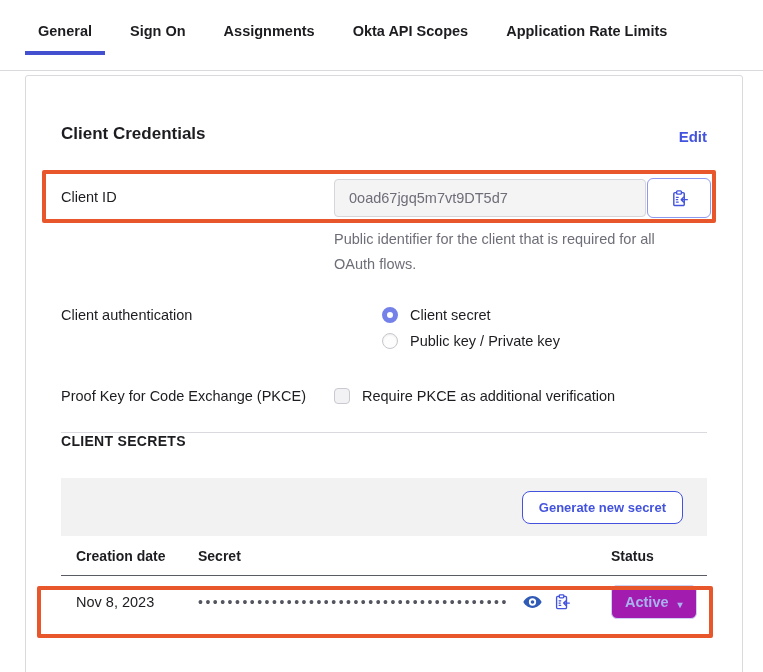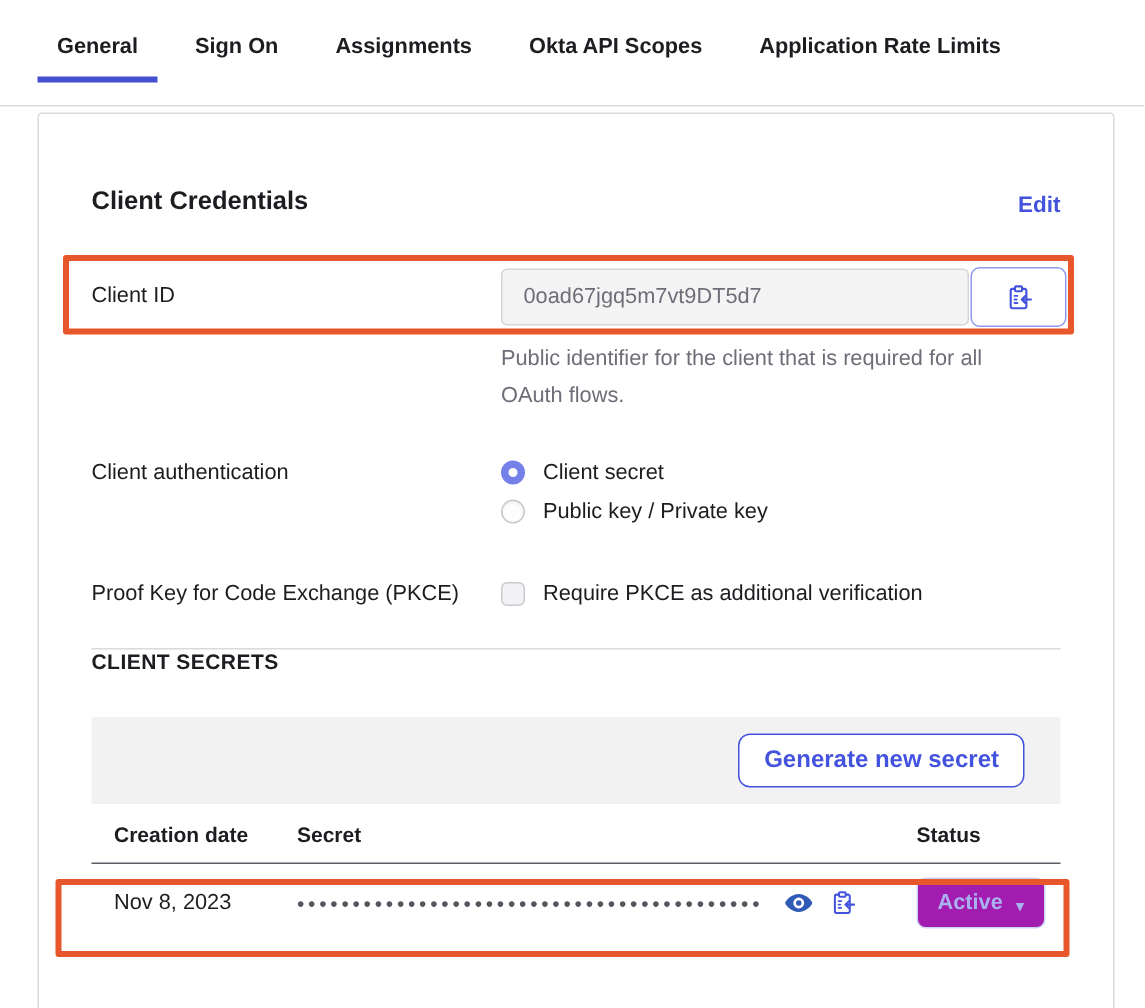--- a/index.html
+++ b/index.html
@@ -23,38 +23,38 @@
   .row-label { width:273px; flex:0 0 273px; font-size:14.5px; color:#1d1d21; padding-top:10px; }
   .clientid-row { margin-top:33px; }
   .clientid-row .row-label { padding-top:11px; }
 
   .id-group { display:flex; align-items:center; }
   .id-input { width:312px; height:38px; background:#f4f4f5; border:1px solid #d5d5da; border-radius:4px; padding:0 14px; font-family:"Liberation Sans", sans-serif; font-size:14.5px; color:#6e6e78; outline:none; }
   .copy-btn { width:64px; height:40px; margin-left:1px; background:#fff; border:1px solid #8d99ee; border-radius:6px; display:flex; align-items:center; justify-content:center; cursor:pointer; }
 
   .help-text { margin-left:273px; margin-top:9px; font-size:14.5px; line-height:25px; color:#6e6e78; }
 
-  .auth-row { margin-top:20px; }
+  .auth-row { margin-top:20px;gap:48px; }
   .choice-group { display:flex; flex-direction:column; gap:10px; padding-top:10px; }
   .choice { display:flex; align-items:center; gap:12px; font-size:14.5px; color:#1d1d21; cursor:pointer; }
   .radio { width:16px; height:16px; border-radius:50%; flex:0 0 16px; }
   .radio.checked { border:5px solid #7381e8; background:#fff; }
   .radio.unchecked { border:1px solid #c6c6cd; background:#fdfdfe; box-shadow:inset 0 1px 2px rgba(0,0,0,.07); }
   .checkbox { width:16px; height:16px; border-radius:4px; flex:0 0 16px; border:1px solid #c9c9d0; background:#f2f2f4; }
 
   .pkce-row { margin-top:31px; }
   .pkce-row .choice-group { padding-top:8px; }
   .pkce-row .row-label { padding-top:8px; }
 
   hr.divider { border:none; border-top:1px solid #d9d9de; margin-top:28px; }
 
   .secrets-title { font-size:14px; font-weight:700; letter-spacing:.3px; color:#1d1d21; }
 
   .toolbar { margin-top:29px; height:58px; background:#f2f2f3; display:flex; align-items:center; justify-content:flex-end; padding-right:24px; }
-  .generate-btn { background:#fff; border:1px solid #4353dd; border-radius:8px; color:#4353dd; font-family:"Liberation Sans", sans-serif; font-size:16px; font-weight:700; padding:8px 16px; cursor:pointer; }
+  .generate-btn { background:#fff; border:1px solid #4353dd; border-radius:8px; color:#4353dd; font-family:"Liberation Sans", sans-serif; font-size:13px; font-weight:700; padding:8px 16px; cursor:pointer; }
 
   .tbl-grid { display:grid; grid-template-columns:122px 355px 58px 1fr; align-items:center; padding-left:15px; }
   .tbl-head { height:40px; border-bottom:1px solid #5a5c63; font-size:14px; font-weight:700; color:#1d1d21; }
   .tbl-row { height:51px; font-size:14.5px; color:#1d1d21; }
   .secret-cell { display:flex; align-items:center; gap:14px; }
   .secret-dots { font-size:14px; letter-spacing:2.5px; color:#54565f; white-space:nowrap; overflow:hidden; }
   .icon-btn { background:none; border:none; padding:0; cursor:pointer; display:flex; align-items:center; }
   .status-btn { display:inline-flex; align-items:flex-end; gap:9px; background:#a21caf; border:1px solid #cdd3f3; border-radius:6px; color:#a9b2ee; font-family:"Liberation Sans", sans-serif; font-size:14.5px; font-weight:700; padding:8px 13px; cursor:pointer; }
   .status-caret { font-size:10px; color:#a9b2ee; }
 

